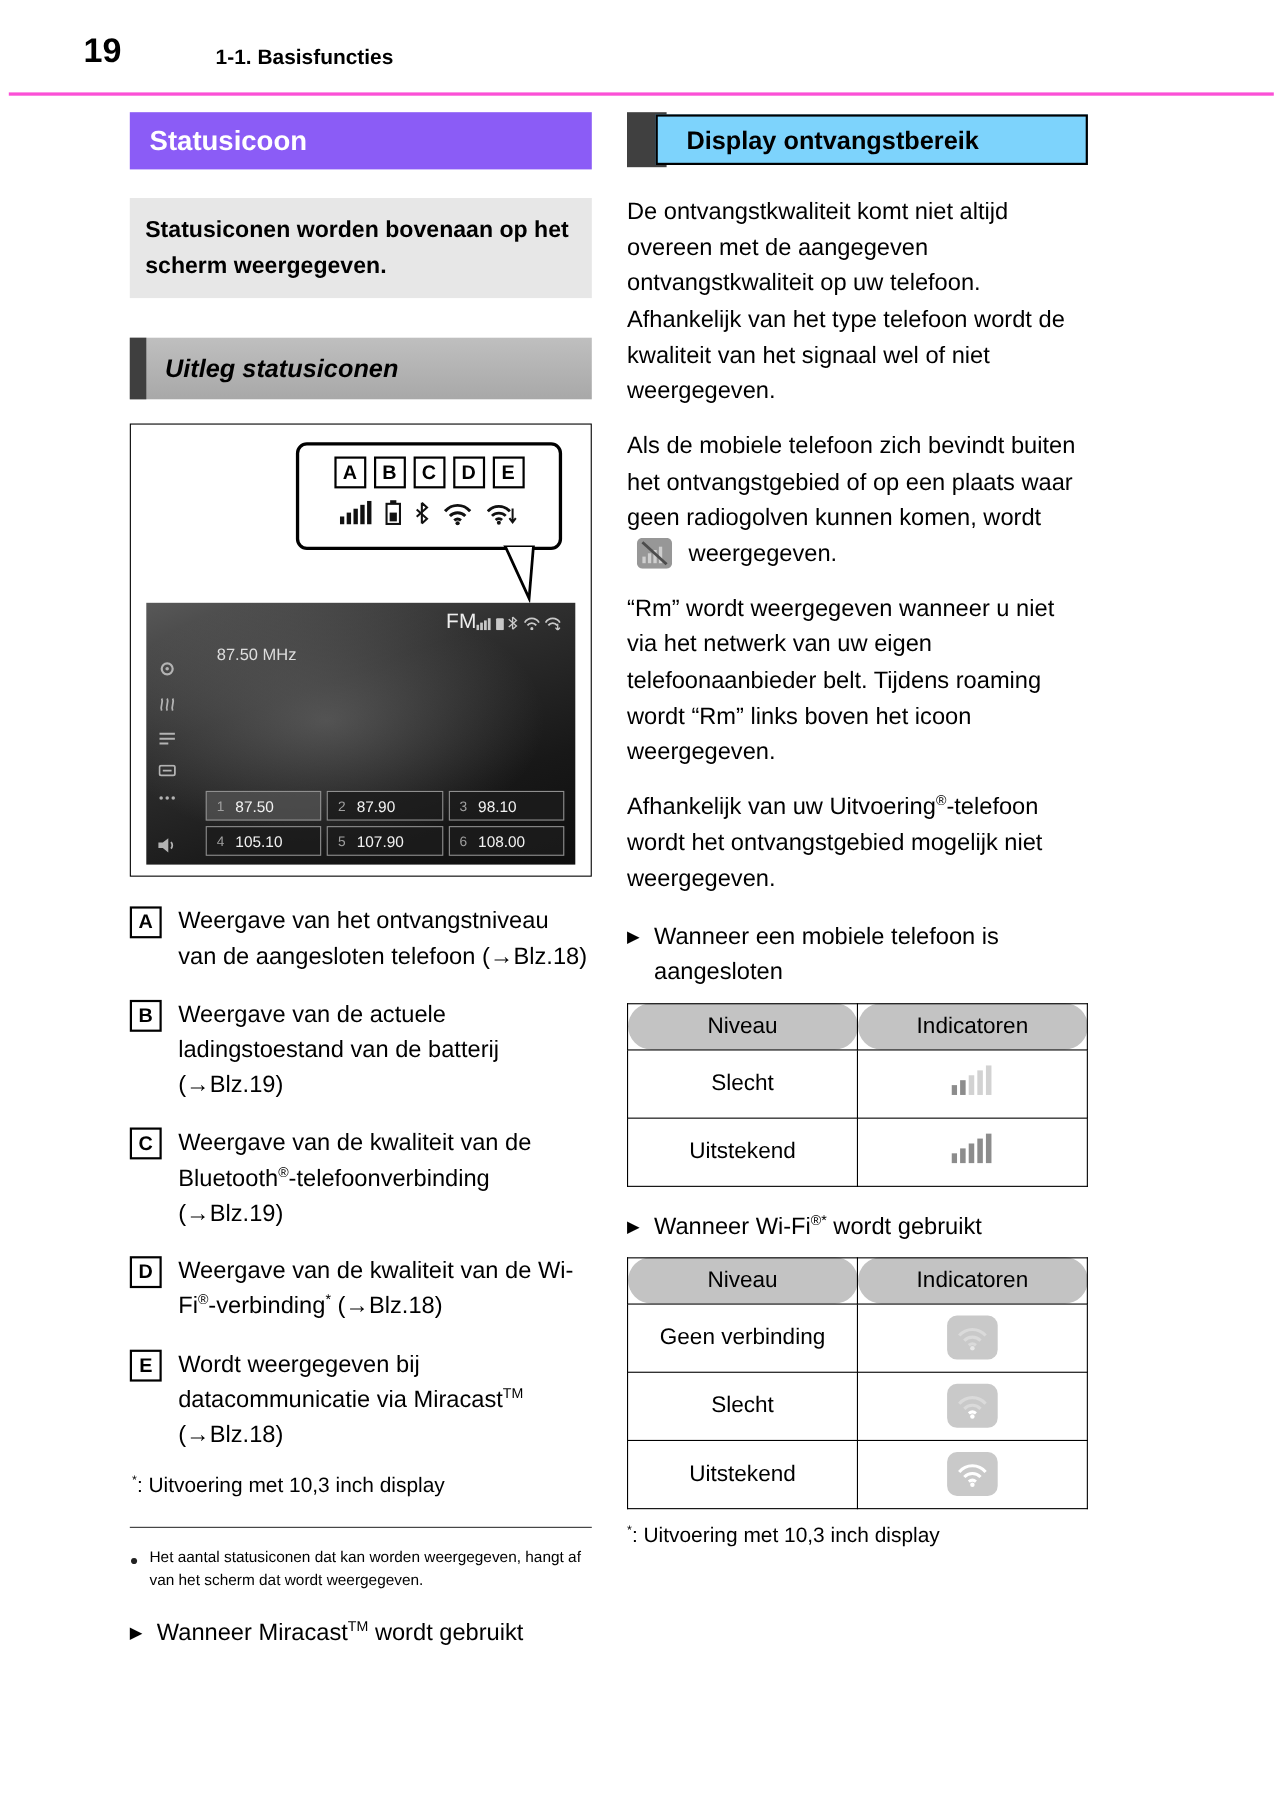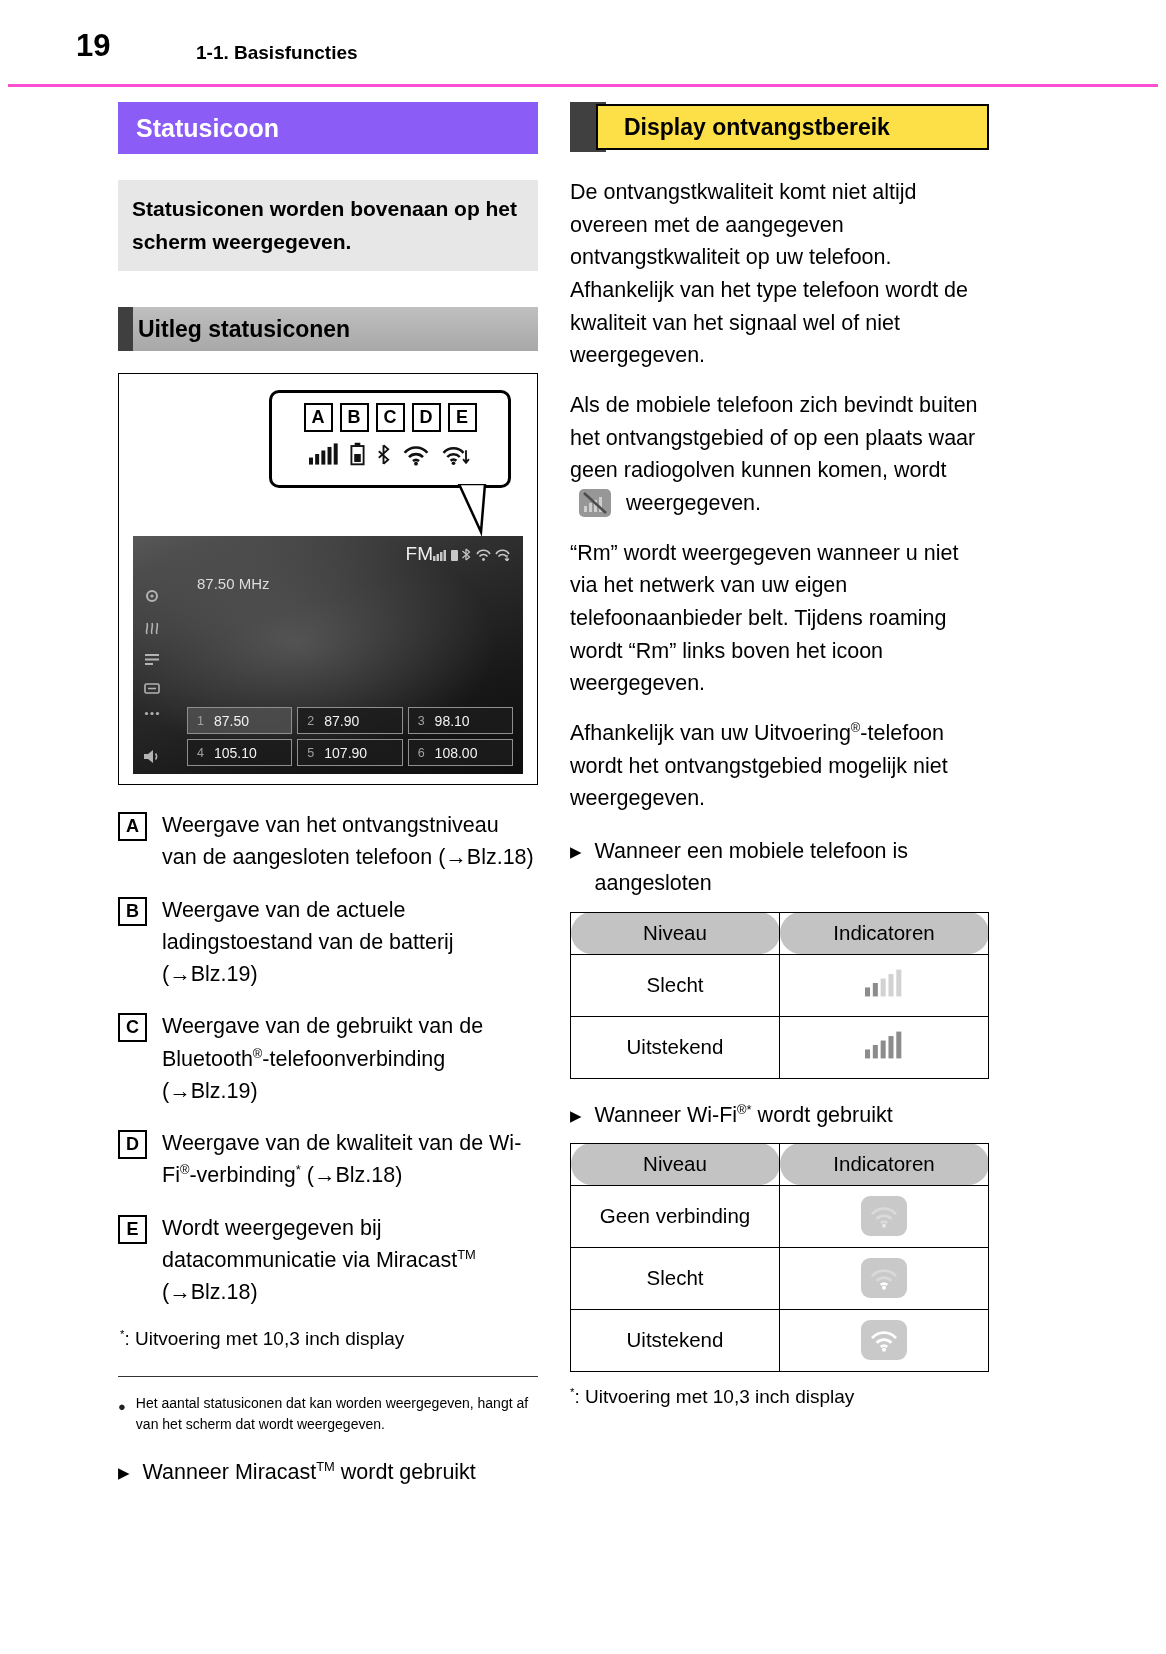--- a/index.html
+++ b/index.html
@@ -12,21 +12,21 @@
   .section-label { position:absolute; left:196px; top:42px; font-size:19px; font-weight:bold; }
   .toprule { position:absolute; left:8px; width:1150px; top:84px; height:3px; background:#fb50d6; }
 
   
   .col-left  { position:absolute; left:118px; top:102px; width:420px; }
   .col-right { position:absolute; left:570px; top:102px; width:419px; }
 
   
   .ltitle { height:52px; background:#8b5cf6; color:#fff; font-size:25px; font-weight:bold; display:flex; align-items:center; padding-left:18px; }
   .intro { margin-top:26px; background:#e7e7e7; padding:13px 14px; font-size:21px; font-weight:bold; line-height:1.55; }
-  .subhead { margin-top:36px; height:44px; background:linear-gradient(#bfbfbf,#a8a8a8); display:flex; align-items:center; font-size:23px; font-weight:bold; position:relative; padding-left:20px; }
+  .subhead { margin-top:36px; height:56px; background:linear-gradient(#bfbfbf,#a8a8a8); display:flex; align-items:center; font-size:23px; font-weight:bold; position:relative; padding-left:32px;font-style:italic; }
   .subhead-tab { position:absolute; left:0; top:0; width:15px; height:100%; background:#3f3f3f; }
 
   
   .figure { margin-top:22px; border:1px solid #000; height:412px; position:relative; background:#fff; }
   .bubble { position:absolute; left:150px; top:16px; width:242px; height:98px; background:#fff; border:3px solid #000; border-radius:10px; z-index:2; }
   .bubble-letters { display:flex; justify-content:center; gap:7px; margin-top:10px; }
   .letter-box { width:29px; height:29px; border:2px solid #000; display:flex; align-items:center; justify-content:center; font-weight:bold; font-size:18px; background:#fff; }
   .bubble-icons { display:flex; justify-content:center; align-items:flex-end; gap:11px; margin-top:6px; height:28px; }
   .bubble-icons svg { display:block; }
   .tail { position:absolute; left:338px; top:110px; z-index:3; }
@@ -55,21 +55,21 @@
   .fnote { font-size:19px; margin:4px 0 0 2px; }
   .divider { border-top:1.5px solid #333; margin:26px 0 16px; }
   .note { display:flex; font-size:14px; line-height:1.45; }
   .note::before { content:"●"; font-size:13px; margin:5px 10px 0 0; color:#222; }
   .arrow-item { display:flex; margin:22px 0 0; font-size:21.5px; line-height:1.5; }
   .arrow-item::before { content:"▶"; font-size:15px; margin:6px 13px 0 0; }
 
   
   .rtitle { position:relative; height:50px; margin-bottom:24px; }
   .rtitle-tab { position:absolute; left:0; top:0; width:36px; height:50px; background:#404040; }
-  .rtitle-box { position:absolute; left:26px; right:0; top:2px; height:46px; border:2px solid #000; background:#fde047; display:flex; align-items:center; padding-left:26px; font-size:23px; font-weight:bold; }
+  .rtitle-box { position:absolute; left:26px; right:0; top:2px; height:46px; border:2px solid #000; background:#7dd3fc; display:flex; align-items:center; padding-left:26px; font-size:23px; font-weight:bold; }
   .para { font-size:21.5px; line-height:1.52; margin-bottom:17px; }
   .nosignal-chip { display:inline-block; vertical-align:-7px; margin:0 9px; }
   .info-table { width:100%; border-collapse:collapse; margin:12px 0 8px; }
   .info-table th, .info-table td { border:1.5px solid #000; text-align:center; font-size:20.5px; font-weight:normal; }
   .info-table th { background:#c3c3c3; height:42px;border-radius:21px; }
   .info-table td { height:62px; }
   .chip { width:46px; height:40px; background:#c9c9c9; border-radius:9px; display:inline-flex; align-items:center; justify-content:center; }
   .r-arrow { margin-top:20px; margin-bottom:6px; }
   .rfnote { font-size:19px; margin-top:14px; }
 </style>
@@ -219,21 +219,21 @@
     <div class="litem">
       <span class="kbox">A</span>
       <div class="ltext"><span>Weergave van het ontvangstniveau van de aangesloten telefoon (→Blz.18)</span></div>
     </div>
     <div class="litem">
       <span class="kbox">B</span>
       <div class="ltext"><span>Weergave van de actuele ladingstoestand van de batterij (→Blz.19)</span></div>
     </div>
     <div class="litem">
       <span class="kbox">C</span>
-      <div class="ltext"><span>Weergave van de gebruikt van de Bluetooth</span><sup>®</sup><span>-telefoonverbinding (→Blz.19)</span></div>
+      <div class="ltext"><span>Weergave van de kwaliteit van de Bluetooth</span><sup>®</sup><span>-telefoonverbinding (→Blz.19)</span></div>
     </div>
     <div class="litem">
       <span class="kbox">D</span>
       <div class="ltext"><span>Weergave van de kwaliteit van de Wi-Fi</span><sup>®</sup><span>-verbinding</span><sup>*</sup><span> (→Blz.18)</span></div>
     </div>
     <div class="litem">
       <span class="kbox">E</span>
       <div class="ltext"><span>Wordt weergegeven bij datacommunicatie via Miracast</span><sup>TM</sup><span> (→Blz.18)</span></div>
     </div>
   </div>

